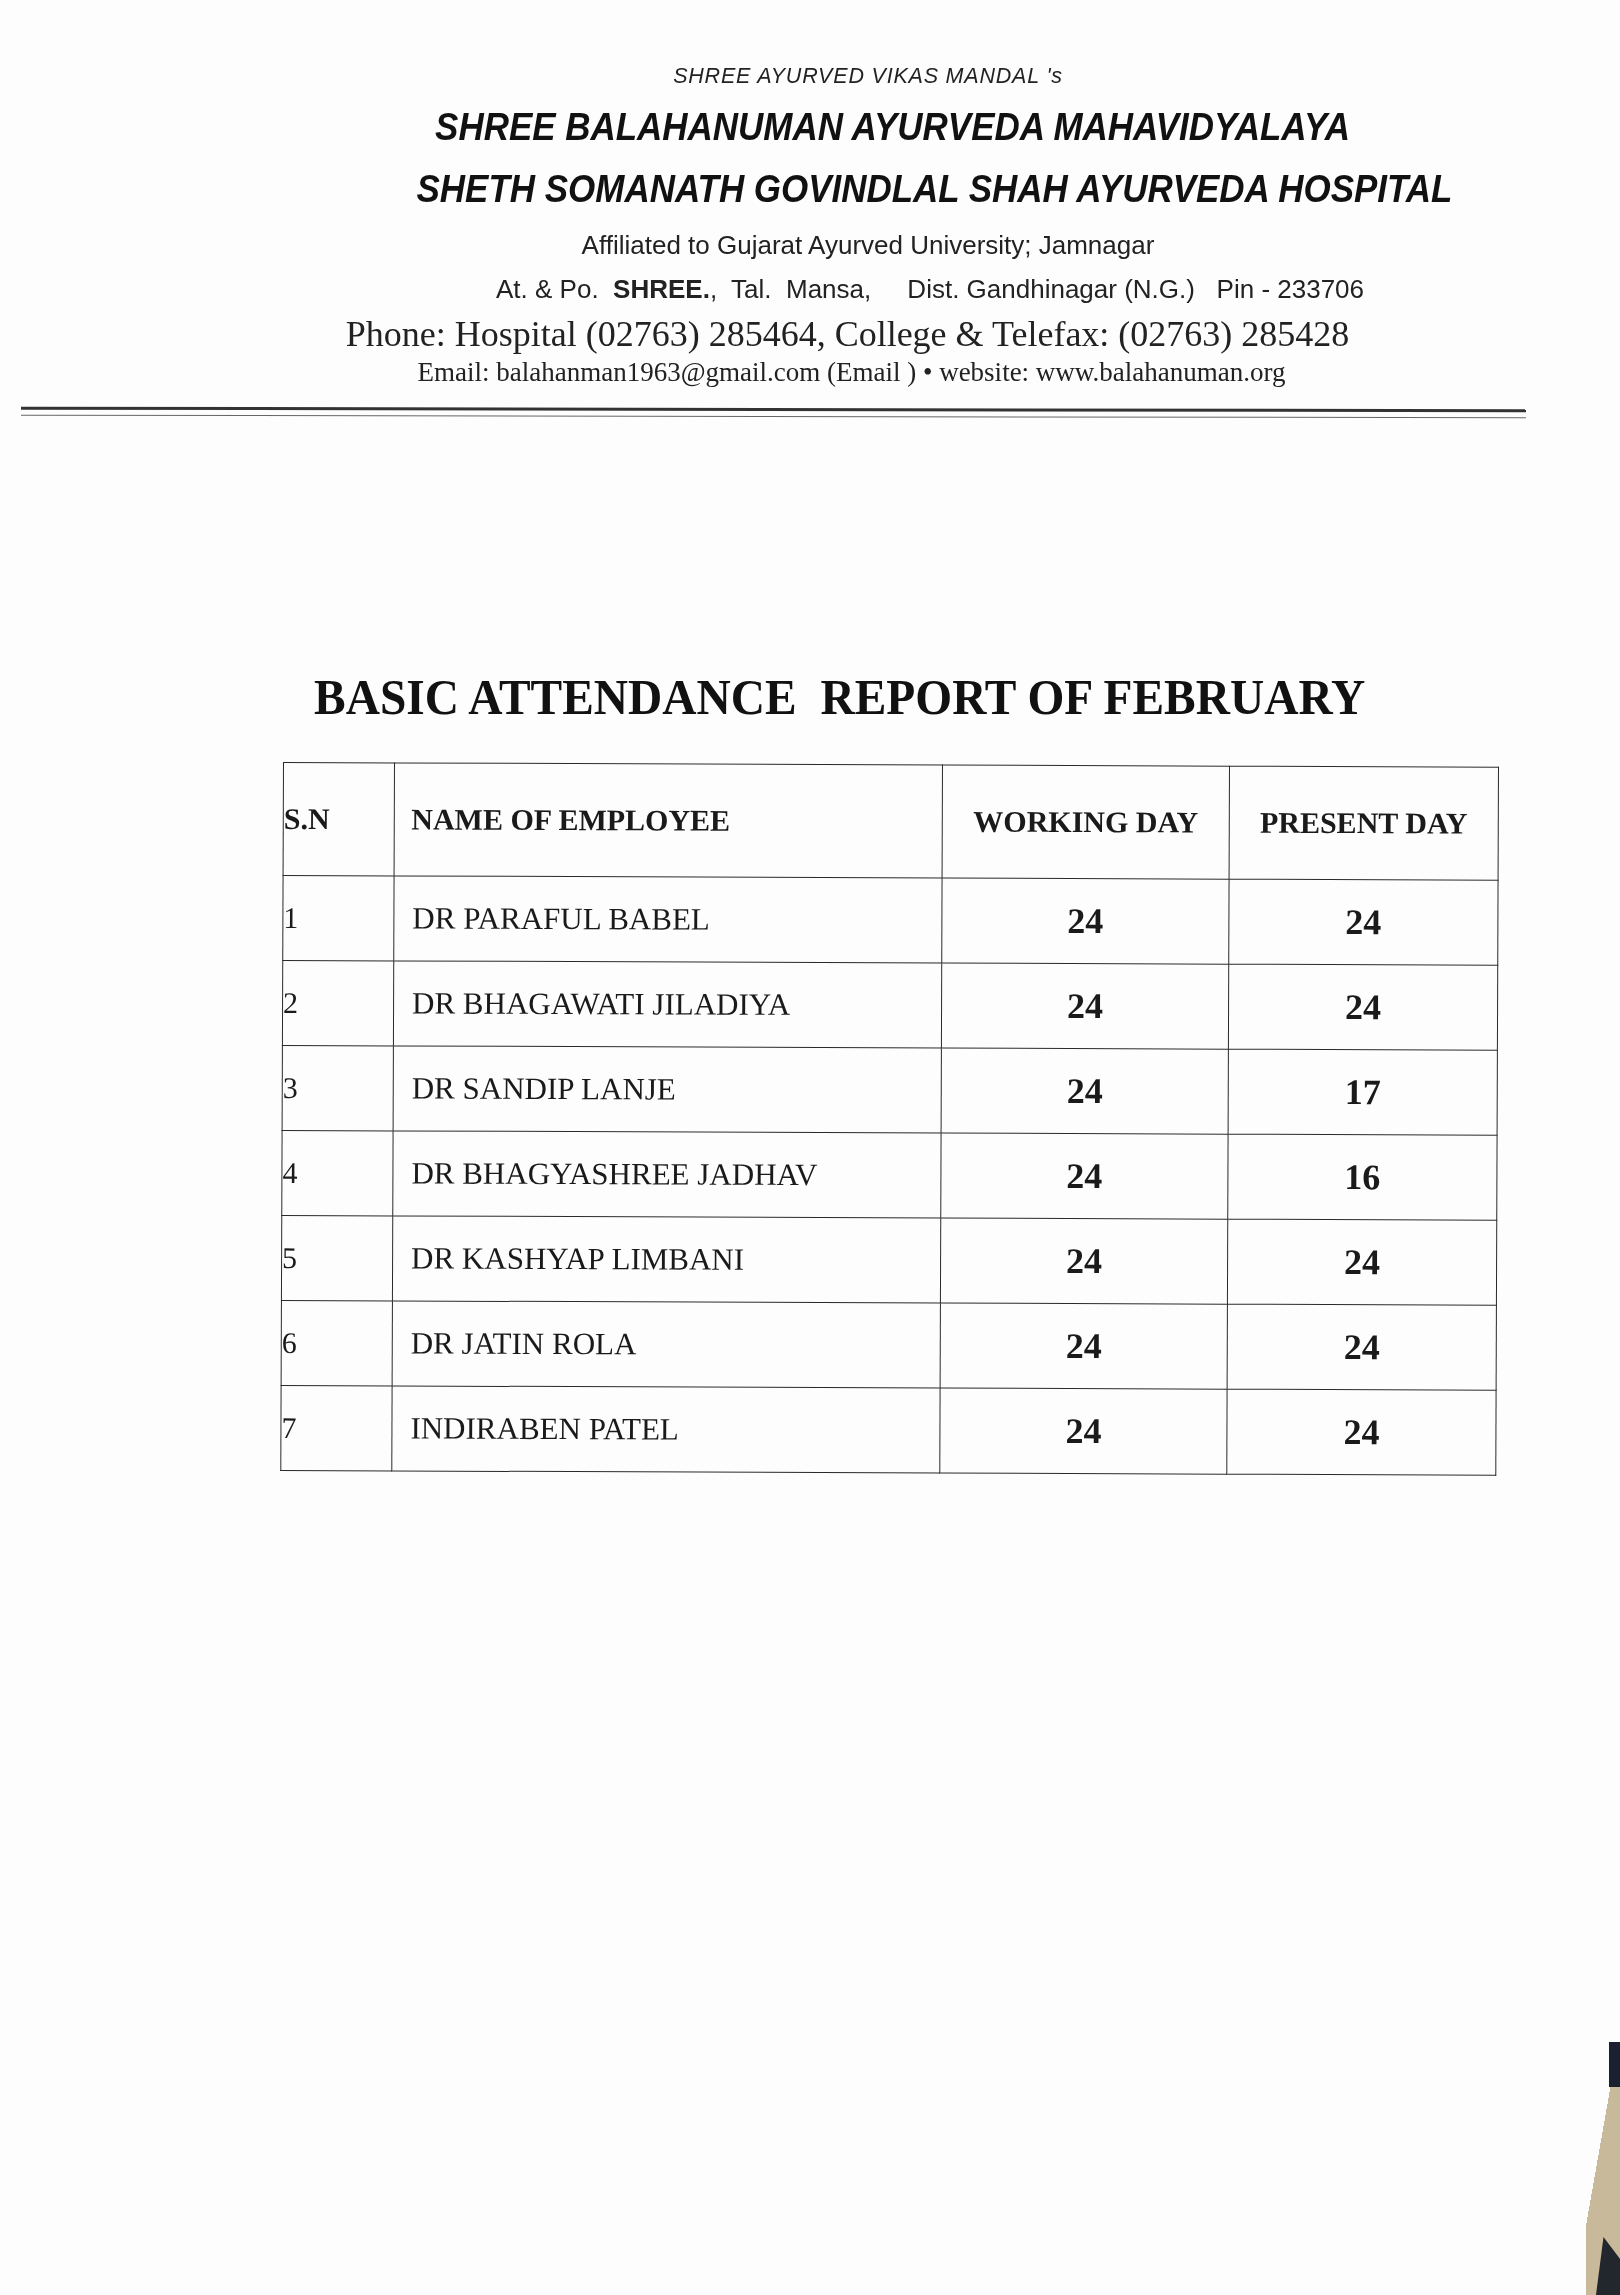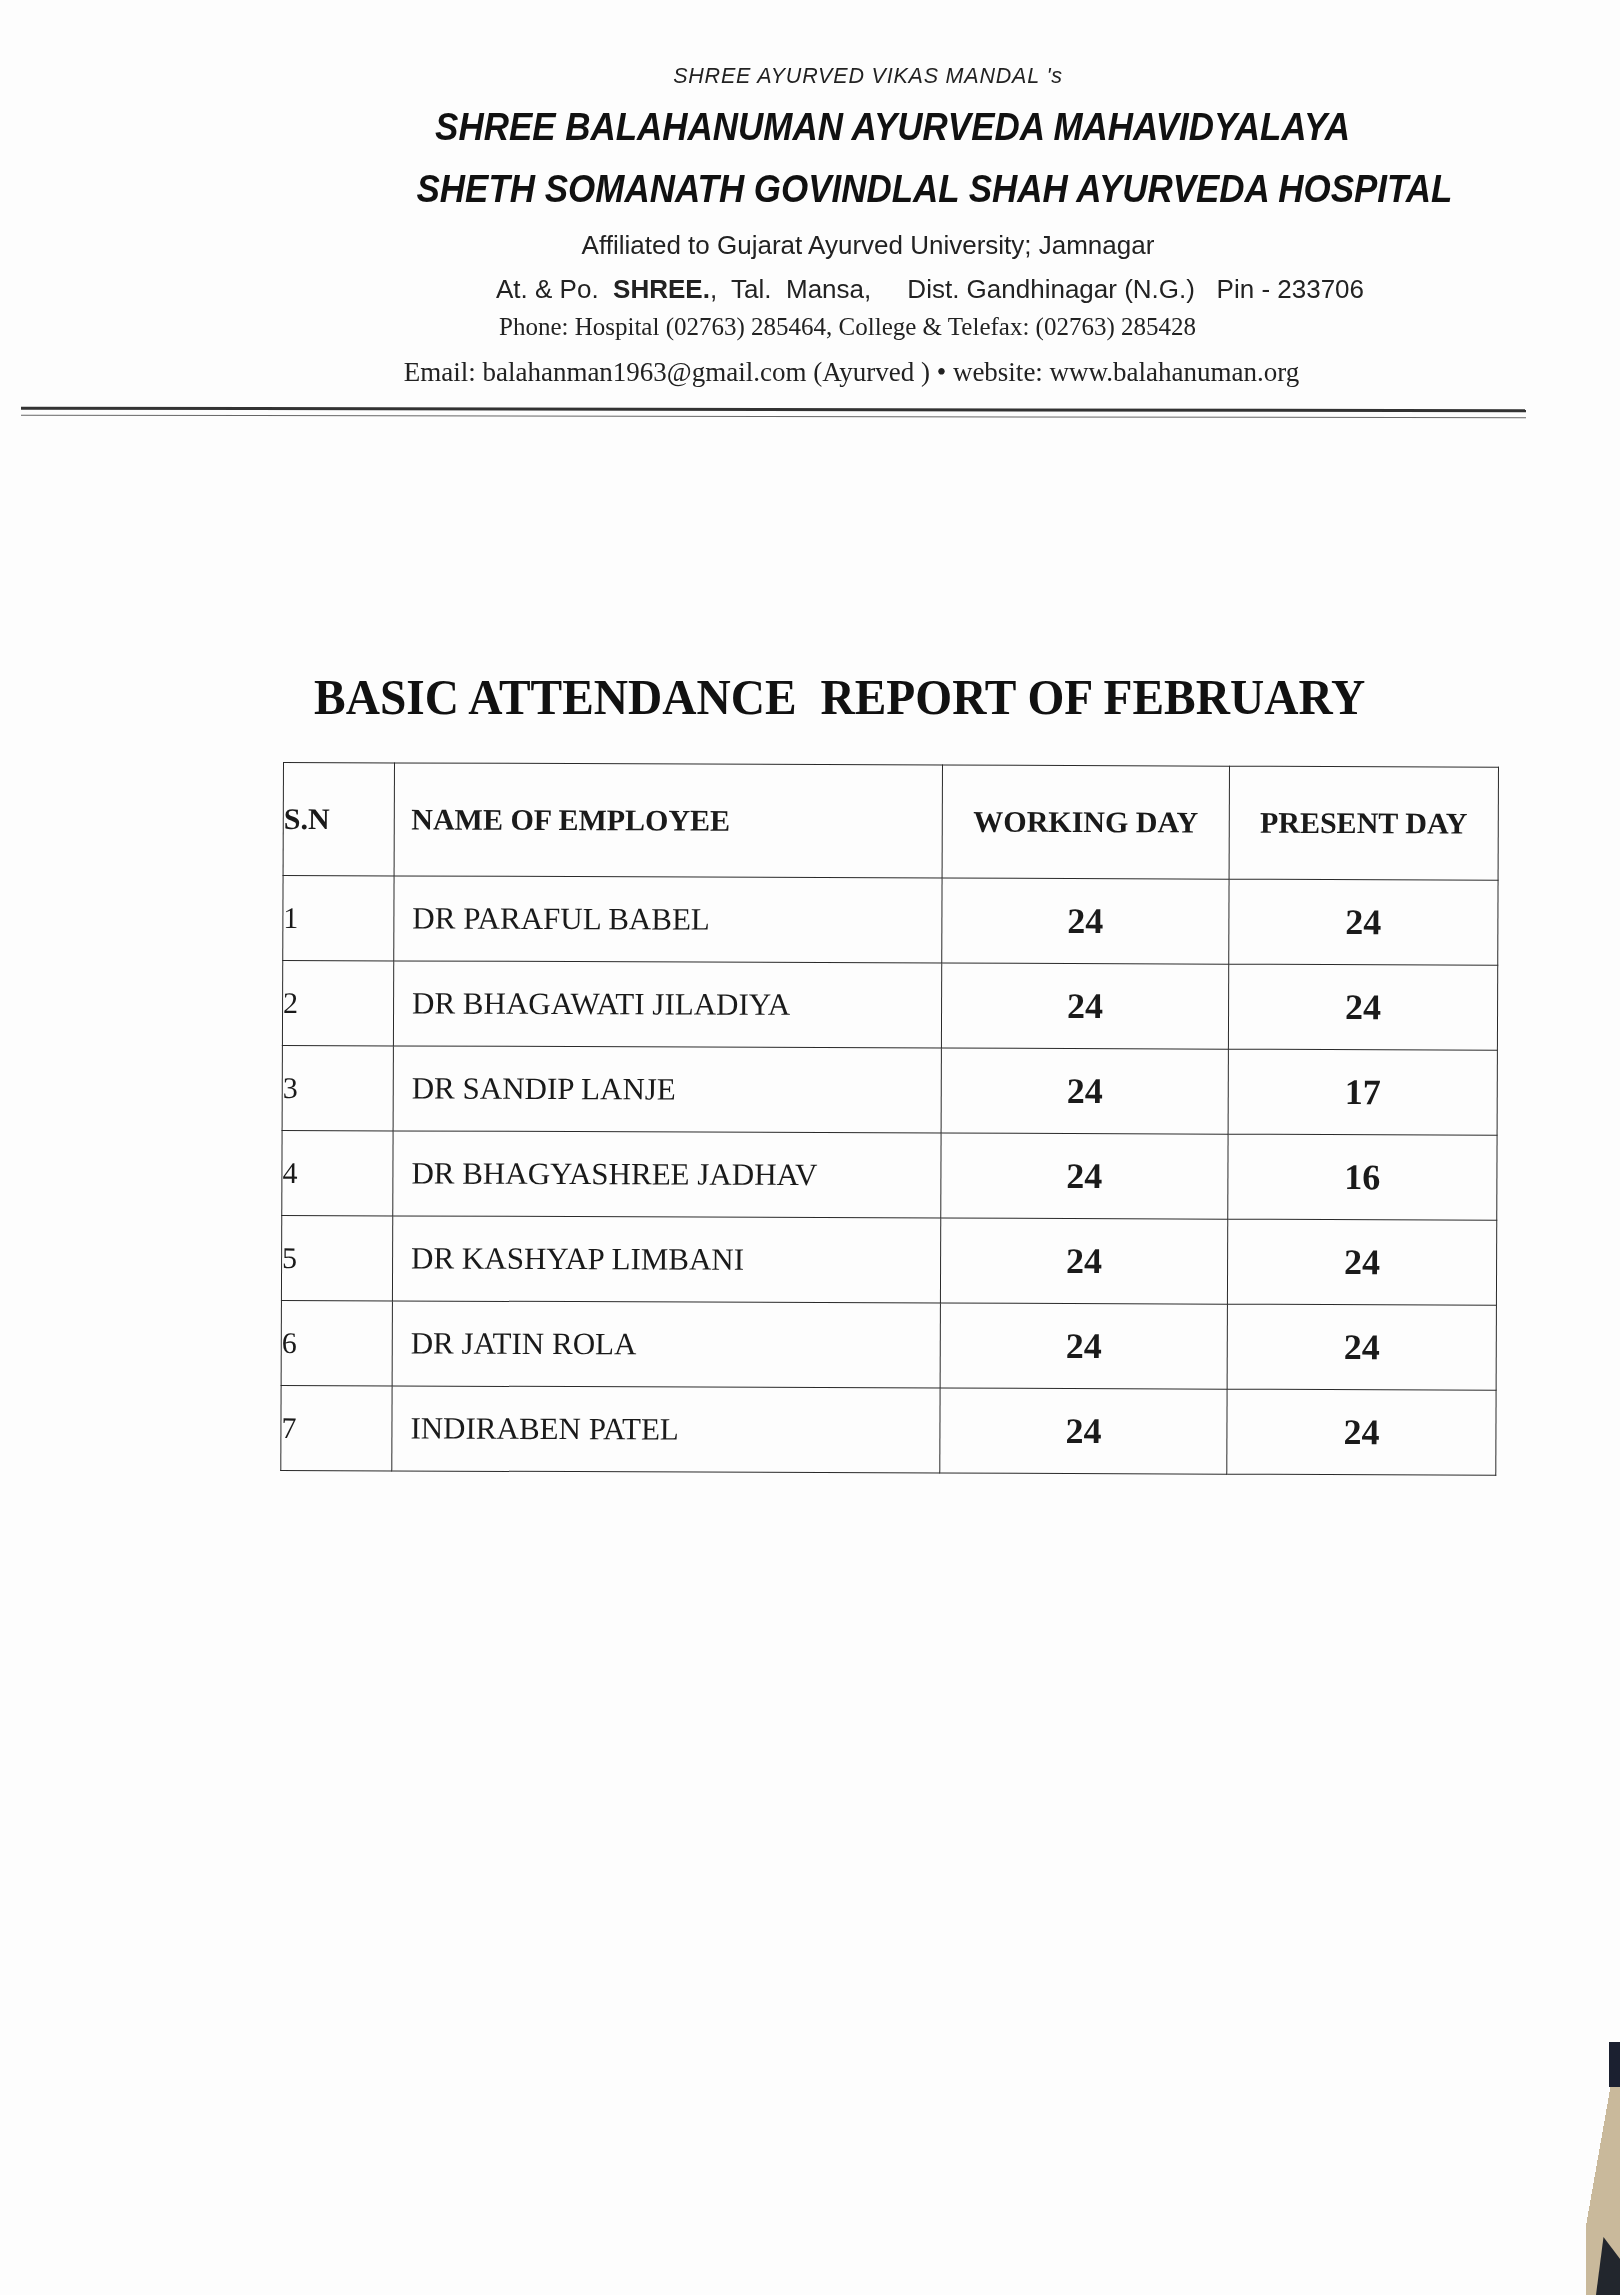--- a/index.html
+++ b/index.html
@@ -11,21 +11,21 @@
 
   
   .logo { position:absolute; left:64px; top:73px; width:248px; height:194px; }
   .hdr-line { position:absolute; left:0; width:1621px; text-align:center; white-space:nowrap; }
   .society { top:64px; left:165px; width:1406px; font-size:21.5px; font-style:italic; letter-spacing:0.8px; color:#222; }
   .college { top:106px; left:107px; width:1571px; font-size:38px; font-weight:bold; font-style:italic; color:#111; transform:scaleX(0.92); }
   .hospital { top:168px; left:149px; width:1571px; font-size:38px; font-weight:bold; font-style:italic; color:#111; transform:scaleX(0.92); }
   .affil { top:230px; left:165px; width:1406px; font-size:26px; color:#222; }
   .address { top:274px; left:496px; width:992px; font-size:26px; color:#222; text-align:left; }
   .address b { font-weight:bold; }
-  .phone { top:313px; left:248px; width:1199px; font-family:"Liberation Serif", serif; font-size:25px; color:#222; }
+  .phone { top:313px; left:248px; width:1199px; font-family:"Liberation Serif", serif; font-size:36px; color:#222; }
   .email { top:357px; left:314px; width:1075px; font-family:"Liberation Serif", serif; font-size:27px; color:#222; }
   .email .u { }
   .rule1 { position:absolute; left:20.7px; top:408px; width:1505px; height:2.5px; background:#333; transform:rotate(0.1deg); }
   .rule2 { position:absolute; left:20.7px; top:416px; width:1505px; height:0.8px; background:#666; transform:rotate(0.1deg); }
 
   
   .title { position:absolute; left:314px; top:668px; width:1141px; text-align:left;
     font-family:"Liberation Serif", serif; font-weight:bold; font-size:51px; color:#111; letter-spacing:0px; transform:scaleX(0.93); transform-origin:left; white-space:nowrap; }
 
   
@@ -57,21 +57,21 @@
   <div class="hdr-line college">SHREE BALAHANUMAN AYURVEDA MAHAVIDYALAYA</div>
   <div class="hdr-line hospital">SHETH  SOMANATH GOVINDLAL  SHAH   AYURVEDA   HOSPITAL</div>
   <div class="hdr-line affil">Affiliated to Gujarat Ayurved University; Jamnagar</div>
   <div class="hdr-line address">
     <span>At. &amp; Po.</span>&nbsp;&nbsp;<b>SHREE.</b><span style="white-space:pre">,  Tal.  Mansa,     Dist. Gandhinagar (N.G.)   Pin - 233706</span>
   </div>
   <div class="hdr-line phone">Phone: Hospital (02763) 285464, College &amp; Telefax: (02763) 285428</div>
   <div class="hdr-line email">
     <span>Email:</span>
     <span class="u">balahanman1963@gmail.com</span>
-    <span>(Ayurved ) • website: www.balahanuman.org</span>
+    <span>(Email ) • website: www.balahanuman.org</span>
   </div>
   <div class="rule1"></div>
   <div class="rule2"></div>
 
   <div class="title" style="white-space:pre">BASIC ATTENDANCE  REPORT OF FEBRUARY</div>
 
   <table class="tbl">
     <thead>
       <tr>
         <th class="c-sn">S.N</th>

